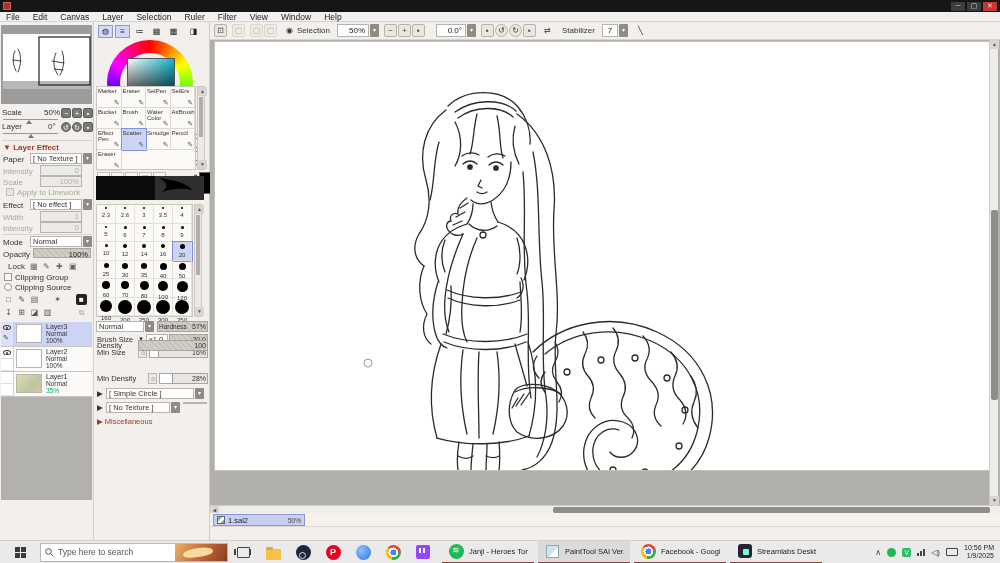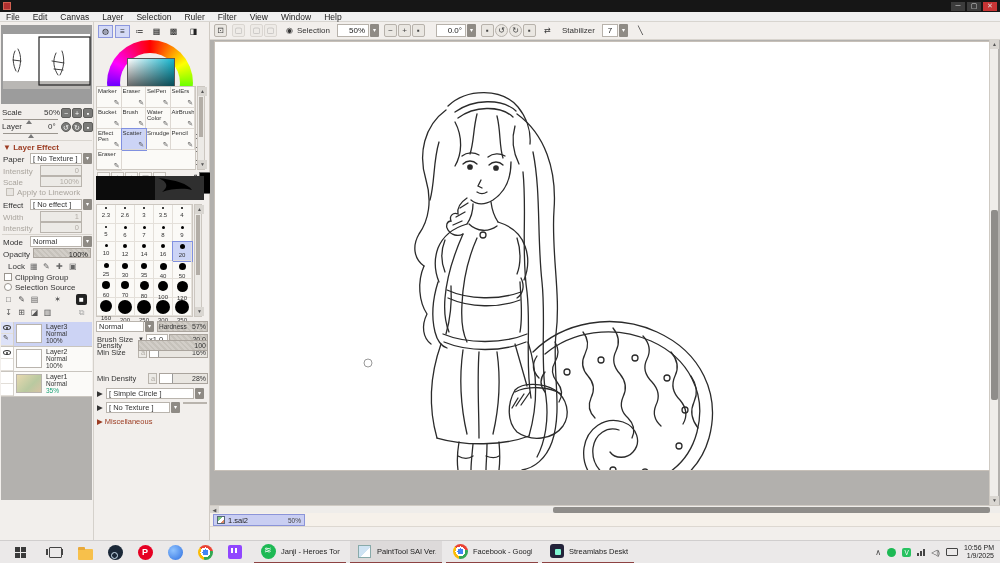--- a/index.html
+++ b/index.html
@@ -233,21 +233,21 @@
         <span style="position:absolute;right:2px;top:1px;font-size:7.5px;color:#222;">100%</span>
       </span>
     <span class="lbl" style="left:8px;top:240px;">Lock</span>
     <span class="lbl" style="left:30px;top:240px;color:#666;">▦</span>
     <span class="lbl" style="left:43px;top:240px;color:#666;">✎</span>
     <span class="lbl" style="left:56px;top:240px;color:#666;">✚</span>
     <span class="lbl" style="left:69px;top:240px;color:#666;">▣</span>
     <span class="checkbox" style="left:4px;top:251px;border-radius:0;"></span>
     <span class="lbl" style="left:15px;top:251px;">Clipping Group</span>
     <span class="checkbox" style="left:4px;top:261px;border-radius:50%;"></span>
-    <span class="lbl" style="left:15px;top:261px;">Selection Source</span>
+    <span class="lbl" style="left:15px;top:261px;">Clipping Source</span>
 
     <div id="layertools" style="top:272px;">
       <span class="lt-ico" style="left:3px;top:0;">□</span>
       <span class="lt-ico" style="left:16px;top:0;">✎</span>
       <span class="lt-ico" style="left:29px;top:0;">▤</span>
       <span class="lt-ico" style="left:52px;top:0;">✶</span>
       <span class="lt-ico" style="left:76px;top:0;background:#222;color:#fff;border-radius:2px;">■</span>
       <span class="lt-ico" style="left:3px;top:13px;">↧</span>
       <span class="lt-ico" style="left:16px;top:13px;">⊞</span>
       <span class="lt-ico" style="left:29px;top:13px;">◪</span>
@@ -740,20 +740,28 @@
 
   <div id="taskbar">
     <div id="startbtn">
       <span class="winlogo">
           <span></span>
           <span></span>
           <span></span>
           <span></span>
         </span>
     </div>
+    <div id="searchbox">
+      <svg width="9" height="9" viewBox="0 0 9 9">
+          <circle cx="3.5" cy="3.5" r="2.8" fill="none" stroke="#555" stroke-width="1"></circle>
+          <line x1="5.8" y1="5.8" x2="8.4" y2="8.4" stroke="#555" stroke-width="1"></line>
+        </svg>
+      <span class="stext">Type here to search</span>
+      <span id="searchimg"></span>
+    </div>
     <div class="tb-slot">
         <span class="ico-taskview"></span>
       </div>
     <div class="tb-slot">
         <span class="ico-folder"></span>
       </div>
     <div class="tb-slot">
         <span class="tb-ico ico-circle ico-steam"></span>
       </div>
     <div class="tb-slot">

